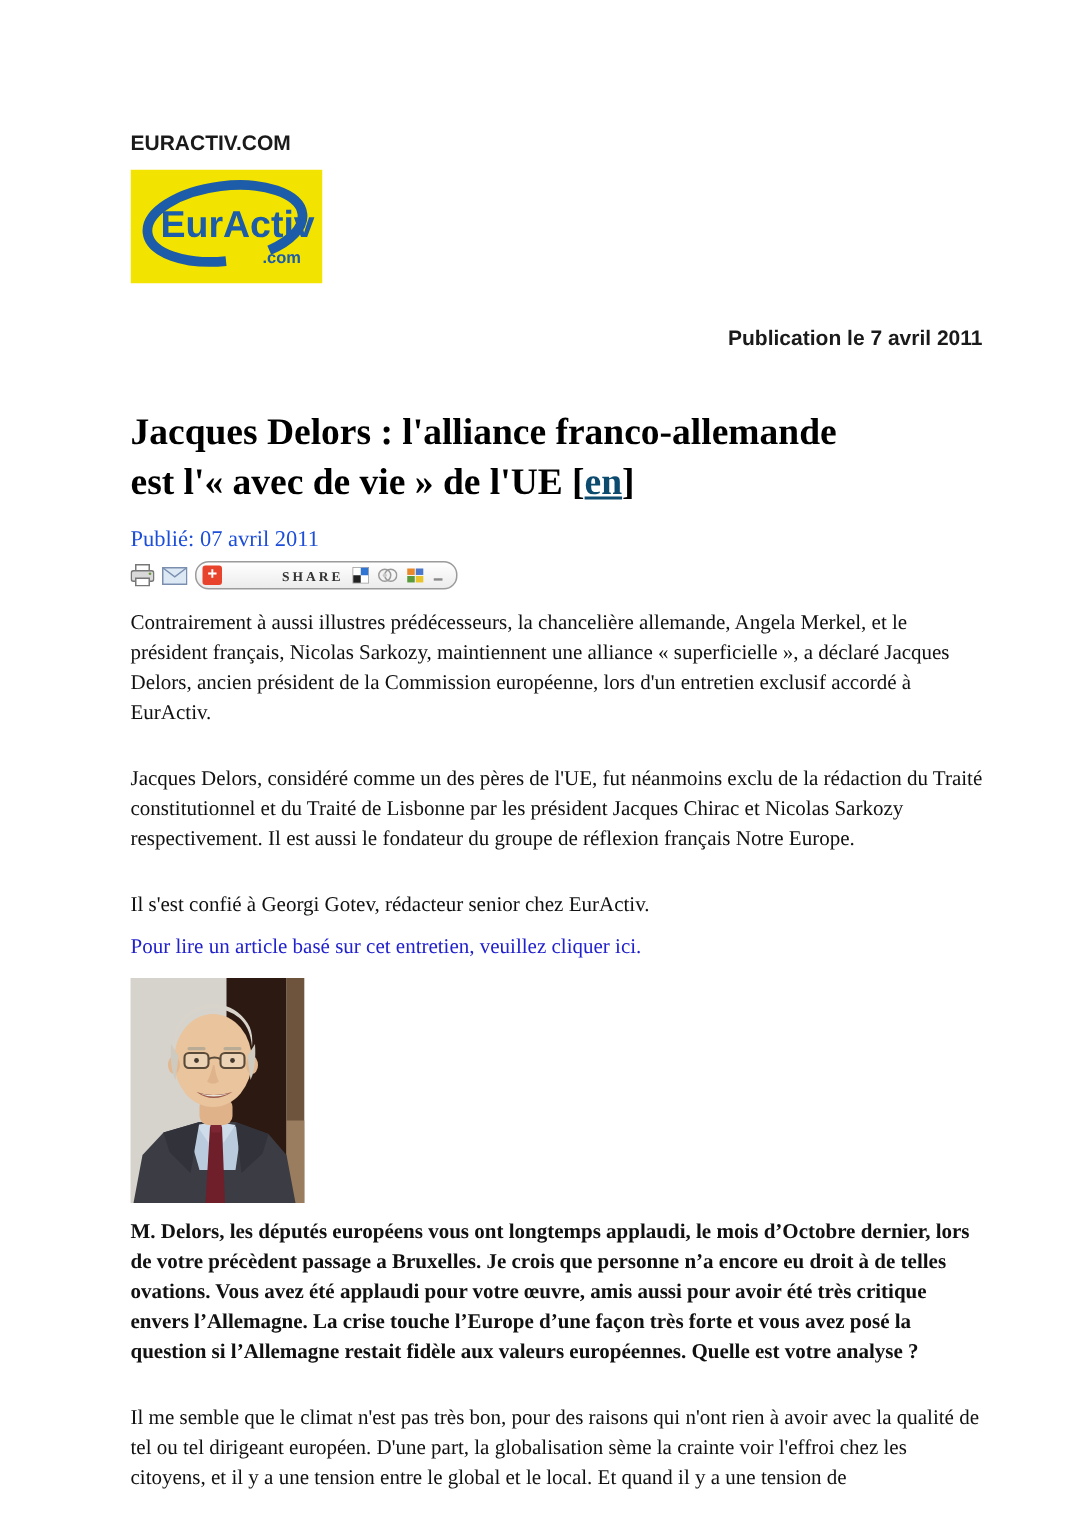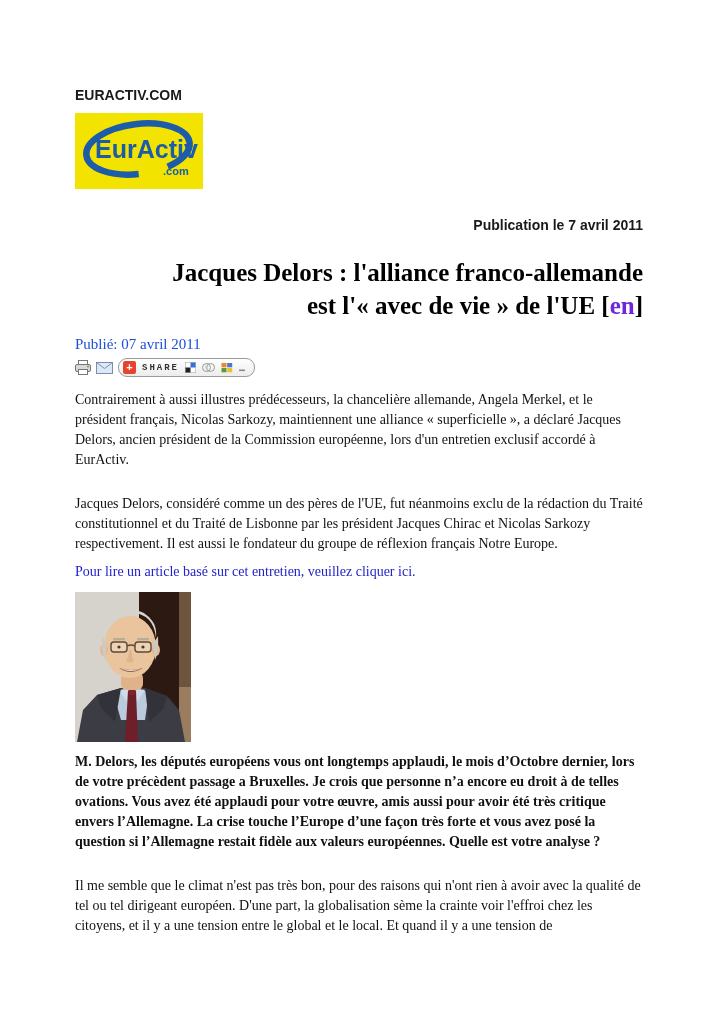--- a/index.html
+++ b/index.html
@@ -1,58 +1,58 @@
 <!DOCTYPE html>
 <html><head>
 <meta charset="utf-8">
 <style>
   * { margin:0; padding:0; box-sizing:border-box; }
   body { background:#ffffff; font-family:"Liberation Serif","DejaVu Serif",serif; }
   .page {
     position:relative; width:724px; height:1024px; background:#fff; overflow:hidden;
   }
-  .content { position:absolute; left:75px; top:88px; width:568px; }
+  .content { position:absolute; left:87px; top:88px; width:568px; }
 
   .site-name {
     font-family:"Liberation Sans","DejaVu Sans",sans-serif;
     font-weight:bold; font-size:14px; color:#1a1a1a; line-height:14px;
   }
 
   .logo-box { margin-top:11px; width:128px; height:88px; display:block; }
 
   .pub-line {
     margin-top:16px;
     font-family:"Liberation Sans","DejaVu Sans",sans-serif;
     font-weight:bold; font-size:14px; color:#1a1a1a;text-align:right;
   }
 
   h1.title {
-    margin-top:23px; font-size:25px; line-height:33px; font-weight:bold; color:#000;text-align:right;
+    margin-top:39px; font-size:25px; line-height:33px; font-weight:bold; color:#000;
   }
   h1.title .tline { display:block; white-space:nowrap; }
-  h1.title a.lang-link { color:#6d28d9; cursor:pointer; }
+  h1.title a.lang-link { color:#0c4a6e; text-decoration:underline; cursor:pointer; }
 
   .published { margin-top:13px; font-size:15px; color:#1d4ed8; line-height:18px; }
 
   .share-row { margin-top:5px; display:flex; align-items:center; gap:5px; height:19px; }
   .tool-icon { display:inline-block; cursor:pointer; line-height:0; }
   .share-pill {
     display:inline-flex; align-items:center; gap:6px;
     border:1px solid #9b9b9b; border-radius:9px;
     background:linear-gradient(#ffffff,#ececec);
     padding:2px 7px 2px 4px; height:19px; cursor:pointer;
   }
   .plus-sq {
     width:13px; height:13px; background:#e8432d; border-radius:2px;
     color:#fff; font-family:"Liberation Sans",sans-serif; font-weight:bold;
     font-size:11px; line-height:12px; text-align:center; display:inline-block;
   }
   .share-label {
-    font-family:Liberation Mono, monospace;
-    font-size:9px; letter-spacing:2px; color:#333; font-weight:bold;
+    font-family:Liberation Serif, serif;
+    font-size:9px; letter-spacing:2px; color:#333; font-weight:bold;margin-left:34px;
   }
   .mini { display:inline-block; line-height:0; }
 
   p.body-p { margin-top:24px; font-size:14px; line-height:20px; color:#111; }
   p.first { margin-top:13px; }
   p.q-bold { font-weight:bold; margin-top:10px; }
   a.article-link { display:inline-block; margin-top:8px; font-size:14px; line-height:20px;
     color:#2222cc; cursor:pointer; }
 
   .photo-wrap { margin-top:10px; width:116px; height:150px; line-height:0; }
@@ -128,20 +128,21 @@
             <rect x="0" y="5.5" width="6" height="1.6" fill="#8a8a8a"></rect>
           </svg>
         </span>
       </span>
     </div>
 
     <p class="body-p first">Contrairement à aussi illustres prédécesseurs, la chancelière allemande, Angela Merkel, et le président français, Nicolas Sarkozy, maintiennent une alliance « superficielle », a déclaré Jacques Delors, ancien président de la Commission européenne, lors d'un entretien exclusif accordé à EurActiv.</p>
 
     <p class="body-p">Jacques Delors, considéré comme un des pères de l'UE, fut néanmoins exclu de la rédaction du Traité constitutionnel et du Traité de Lisbonne par les président Jacques Chirac et Nicolas Sarkozy respectivement. Il est aussi le fondateur du groupe de réflexion français Notre Europe.</p>
 
+    <p class="body-p">Il s'est confié à Georgi Gotev, rédacteur senior chez EurActiv.</p>
 
     <a class="article-link">Pour lire un article basé sur cet entretien, veuillez cliquer ici.</a>
 
     <div class="photo-wrap" aria-label="Portrait de Jacques Delors">
       <svg width="116" height="150" viewBox="0 0 116 150">
 
         <rect x="0" y="0" width="116" height="150" fill="#cfc9bd"></rect>
         <rect x="0" y="0" width="70" height="150" fill="#d6d3cc"></rect>
         <rect x="64" y="0" width="40" height="150" fill="#2c1a12"></rect>
         <rect x="104" y="0" width="12" height="150" fill="#6e543c"></rect>

